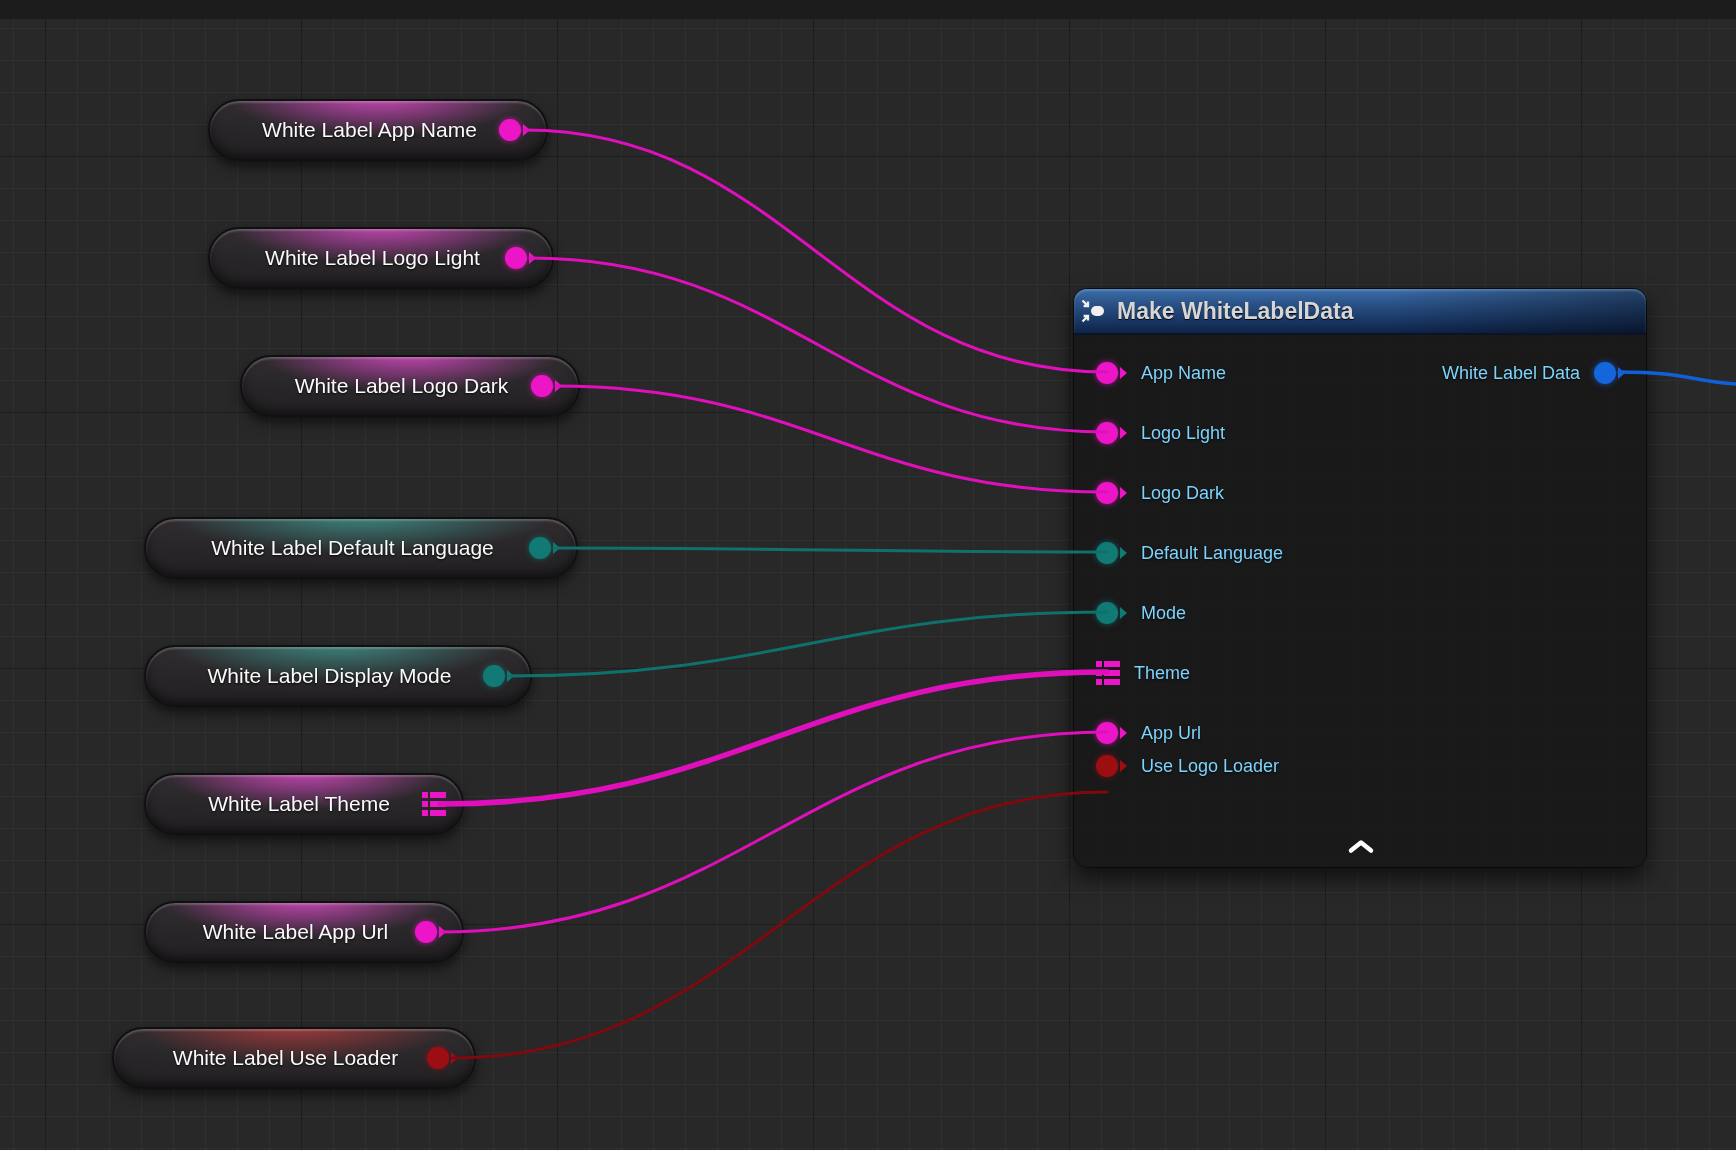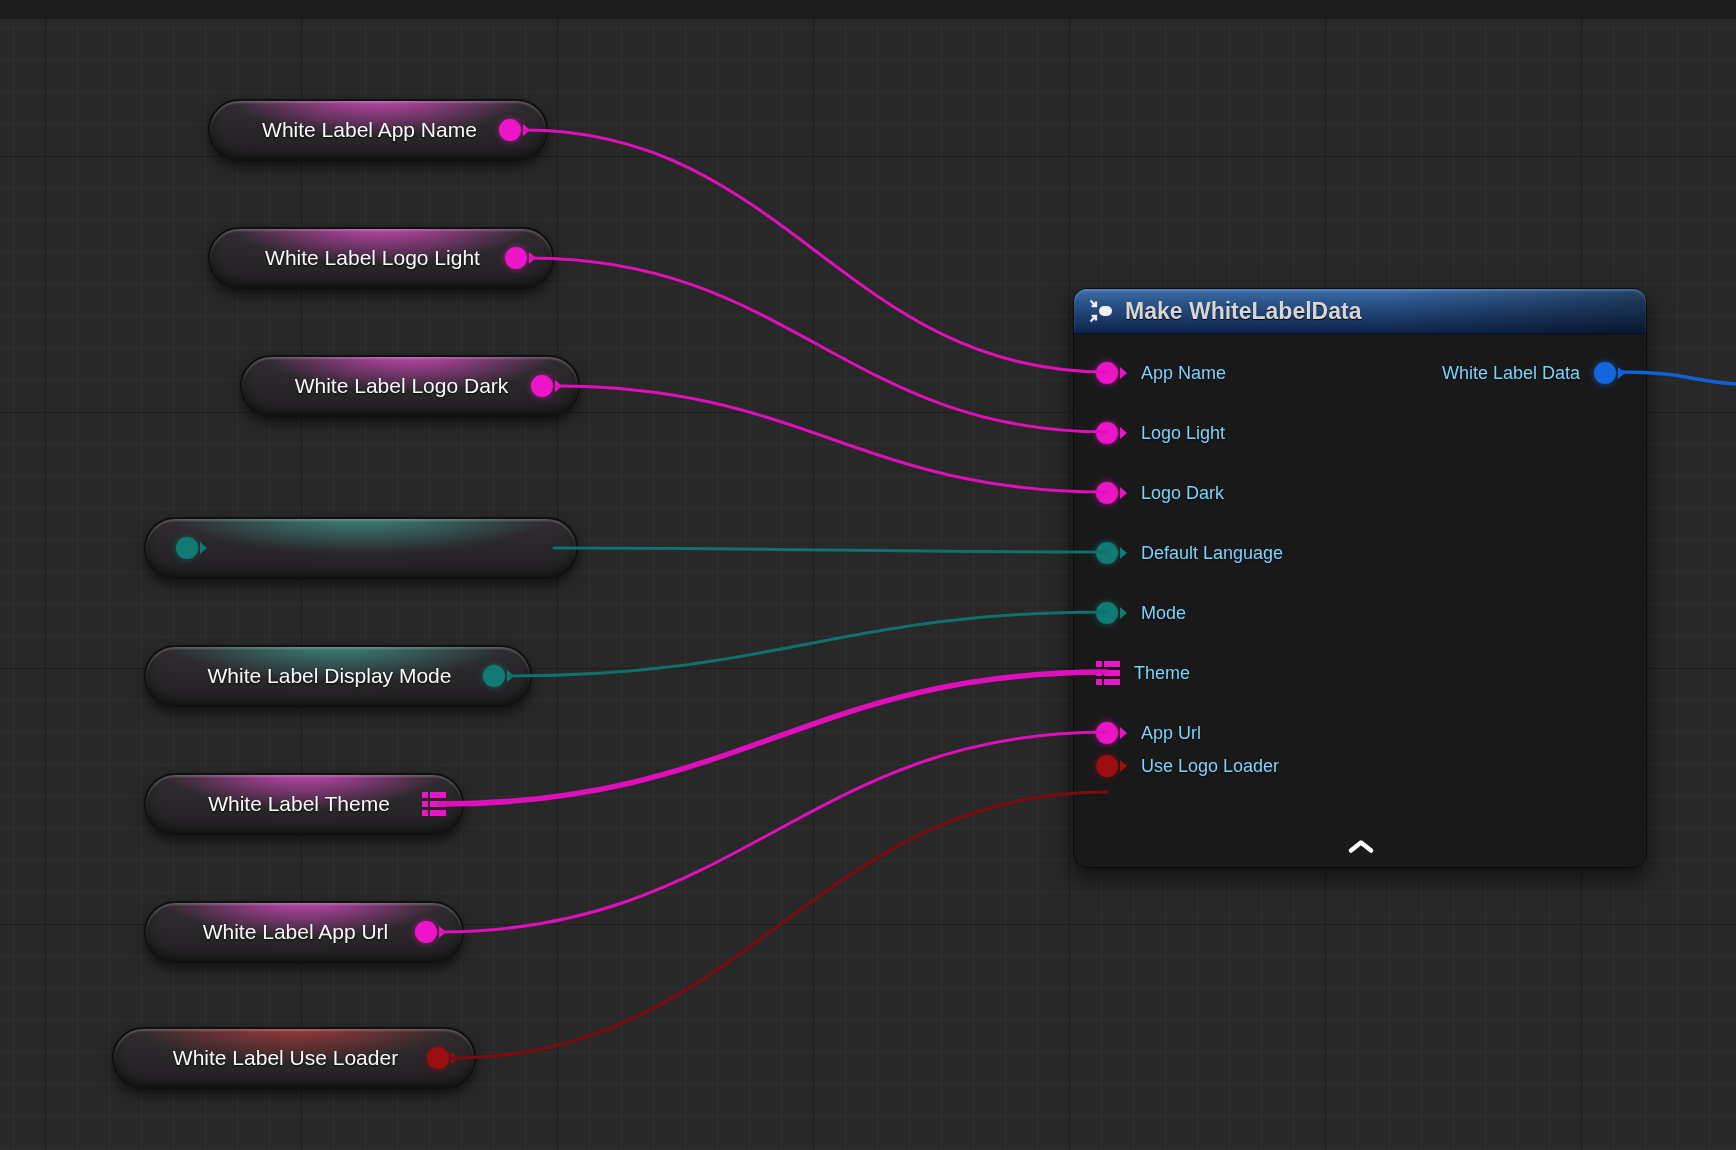--- a/index.html
+++ b/index.html
@@ -43,21 +43,21 @@
   .struct-pin .bar{flex:1;background:var(--c);}
   
   .make-node{
     position:absolute;box-sizing:border-box;z-index:10;
     background:rgba(25,25,26,0.96);
     border:1px solid #0a0a0a;border-radius:14px;
     box-shadow:0 10px 22px rgba(0,0,0,0.6);
   }
   .make-header{
     height:46px;border-radius:13px 13px 0 0;box-sizing:border-box;
-    display:flex;align-items:center;gap:11px;padding:0 14px;
+    display:flex;align-items:center;gap:11px;padding:0 6px;
     background:
       linear-gradient(to right, rgba(0,0,0,0) 55%, rgba(0,0,0,0.38) 100%),
       linear-gradient(180deg,#3d6ea9 0%,#2b5389 32%,#17335f 78%,#0e2348 100%);
     border-bottom:2px solid #0b1424;
     box-shadow:inset 0 2px 2px rgba(130,180,235,0.35);
   }
   .make-title{color:#d6d6d6;font-size:23px;font-weight:700;text-shadow:0 1px 1px #000;white-space:nowrap;}
   .pin-row{position:absolute;left:22px;right:22px;height:30px;display:flex;align-items:center;gap:14px;}
   .pin-row .lbl{color:#7dd3fc;font-size:18px;text-shadow:0 1px 2px rgba(0,0,0,0.8);white-space:nowrap;}
   .pin-row.out{justify-content:flex-end;gap:14px;padding-right:0;}
@@ -87,20 +87,21 @@
         </span>
       </div>
       <div class="getter" style="left: 240px; top: 336px; width: 340px; --glow: rgba(224,74,203,0.92);">
         <span class="lbl">White Label Logo Dark</span>
         <span class="pin" style="--c: #ed15c8;">
           <span class="c"></span>
           <span class="a"></span>
         </span>
       </div>
       <div class="getter" style="left: 144px; top: 498px; width: 434px; --glow: rgba(64,158,148,0.85);">
+        <span class="lbl">White Label Default Language</span>
         <span class="pin" style="--c: #117a74;">
           <span class="c"></span>
           <span class="a"></span>
         </span>
       </div>
       <div class="getter" style="left: 144px; top: 626px; width: 388px; --glow: rgba(64,158,148,0.85);">
         <span class="lbl">White Label Display Mode</span>
         <span class="pin" style="--c: #117a74;">
           <span class="c"></span>
           <span class="a"></span>

